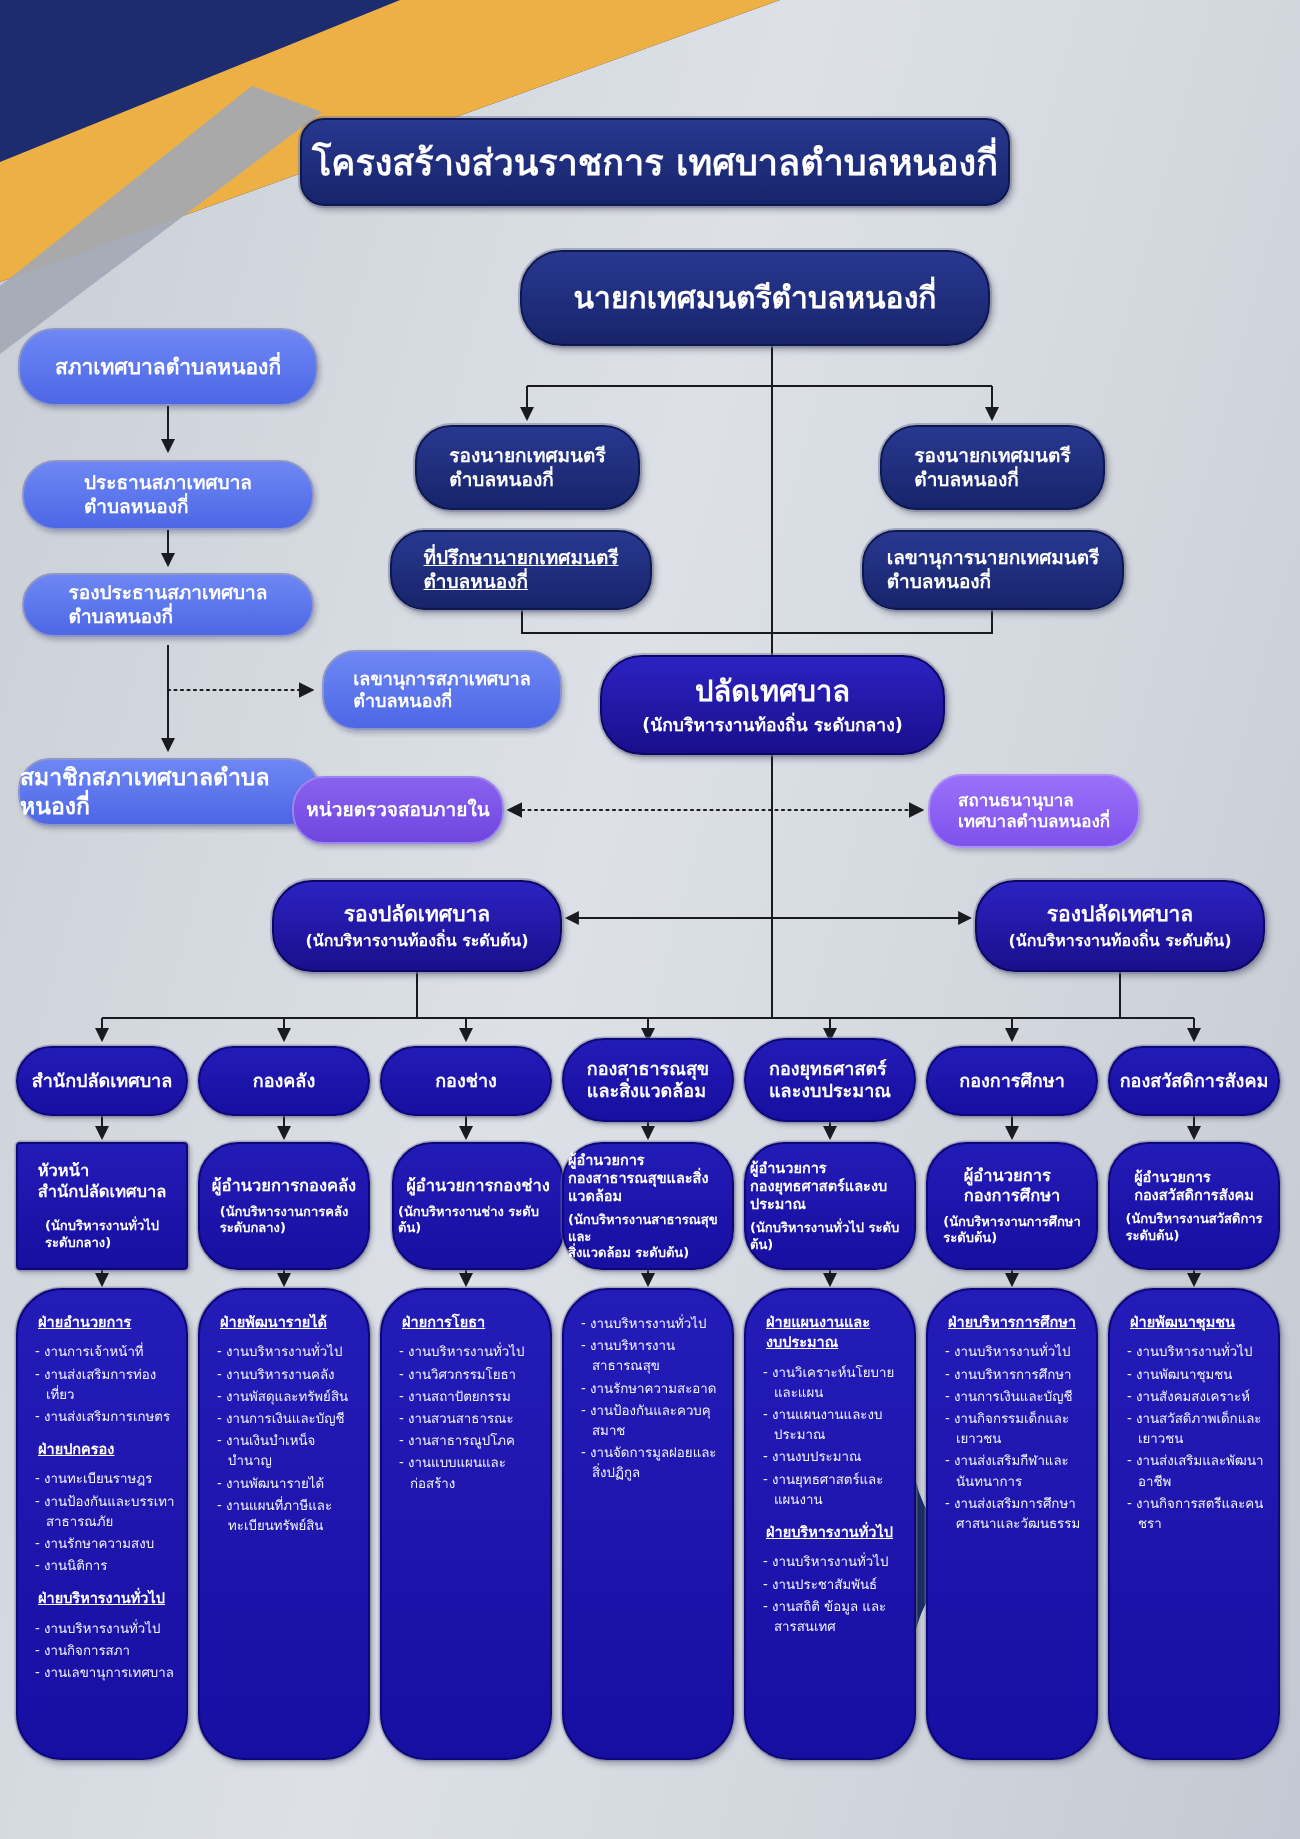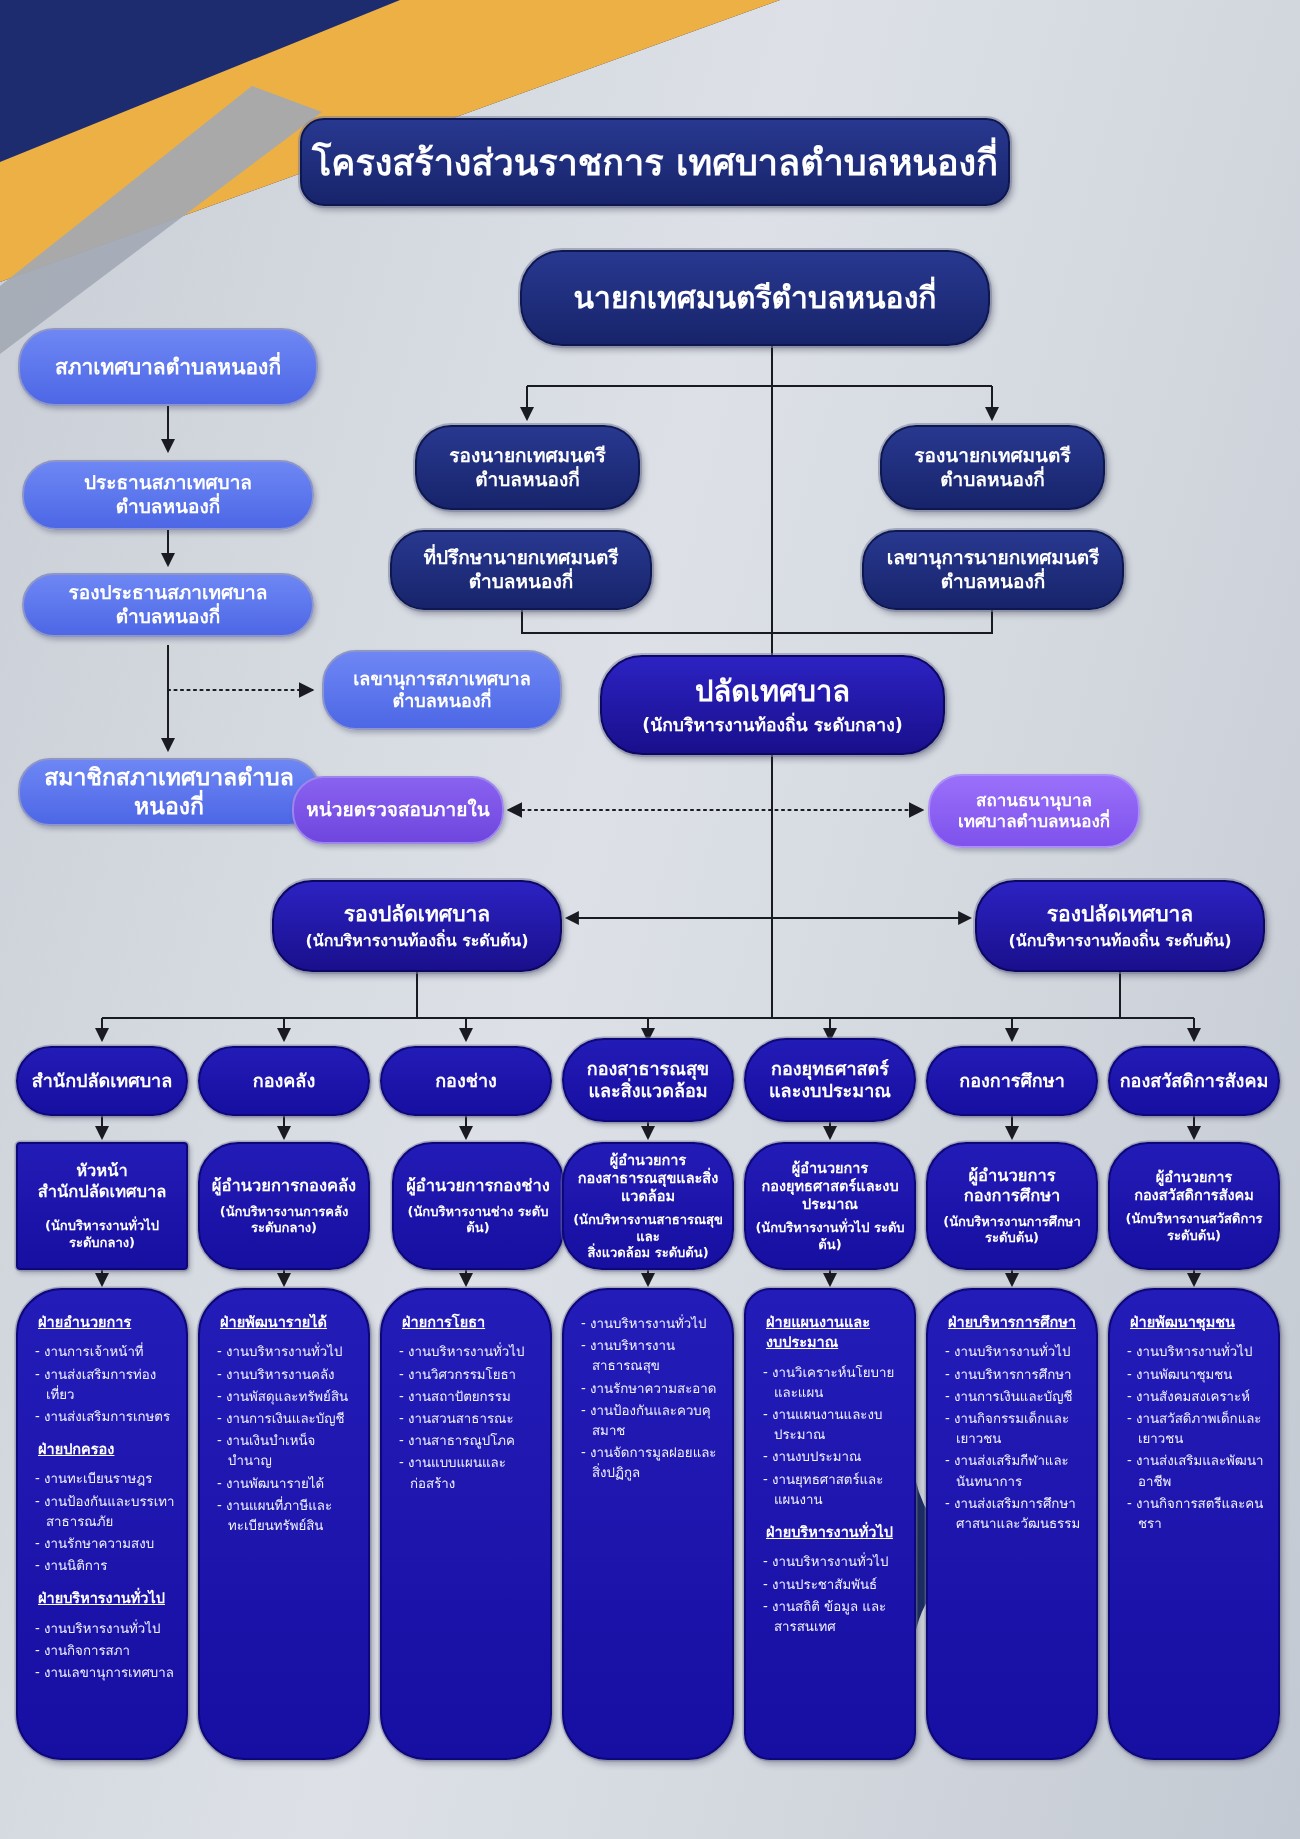--- a/index.html
+++ b/index.html
@@ -6,21 +6,21 @@
   body{
     width:1300px;height:1839px;position:relative;overflow:hidden;
     font-family:"DejaVu Sans","Liberation Sans",sans-serif;
     background:linear-gradient(105deg,#c9ced6 0%,#dde1e7 45%,#d2d7de 72%,#c3c9d2 100%);
   }
   svg.layer{position:absolute;left:0;top:0;width:1300px;height:1839px;}
   #deco{z-index:0;}
   #connectors{z-index:1;}
   .box{
     position:absolute;z-index:2;display:flex;flex-direction:column;
-    align-items:center;justify-content:center;text-align:center;
+    align-items:center;justify-content:center;text-align:left;
     color:#ffffff;white-space:pre-line;box-sizing:border-box;line-height:1.25;
   }
   .navy{
     background:linear-gradient(180deg,#28388f 0%,#17246b 100%);
     border:2px solid #0d1850;
     box-shadow:0 0 0 2px rgba(125,130,158,.55),3px 4px 6px rgba(30,30,55,.35);
   }
   .royal{
     background:linear-gradient(180deg,#2c22c2 0%,#190f8c 100%);
     border:2px solid #0b0762;
@@ -123,21 +123,21 @@
     <path d="M1194,1270 V1285" fill="none" stroke="#1a1a22" stroke-width="2" marker-end="url(#arr)"></path>
   </svg>
 
 <div class="box navy" style="left:300px;top:118px;width:710px;height:88px;border-radius:24px;font-size:36px;font-weight:bold;">โครงสร้างส่วนราชการ เทศบาลตำบลหนองกี่</div>
 
 <div class="box navy" style="left:520px;top:250px;width:470px;height:96px;border-radius:42px;font-size:30px;font-weight:bold;">นายกเทศมนตรีตำบลหนองกี่</div>
 <div class="box navy" style="left:415px;top:425px;width:225px;height:85px;border-radius:36px;font-size:19px;font-weight:bold;">รองนายกเทศมนตรี
 ตำบลหนองกี่</div>
 <div class="box navy" style="left:880px;top:425px;width:225px;height:85px;border-radius:36px;font-size:19px;font-weight:bold;">รองนายกเทศมนตรี
 ตำบลหนองกี่</div>
-<div class="box navy" style="left:390px;top:530px;width:262px;height:80px;border-radius:34px;font-size:19px;font-weight:bold;">ที่ปรึกษานายกเทศมนตรี
+<div class="box navy" style="left:390px;top:530px;width:262px;height:80px;border-radius:34px;font-size:19px;font-weight:bold;text-decoration:underline;">ที่ปรึกษานายกเทศมนตรี
 ตำบลหนองกี่</div>
 <div class="box navy" style="left:862px;top:530px;width:262px;height:80px;border-radius:34px;font-size:19px;font-weight:bold;">เลขานุการนายกเทศมนตรี
 ตำบลหนองกี่</div>
 
 <div class="box royal" style="left:600px;top:655px;width:345px;height:100px;border-radius:42px;gap:5px;">
   <span class="b" style="font-size:29px;">ปลัดเทศบาล</span>
   <span class="b" style="font-size:17.5px;">(นักบริหารงานท้องถิ่น ระดับกลาง)</span>
 </div>
 
 <div class="box lite" style="left:18px;top:328px;width:300px;height:78px;border-radius:36px;font-size:21px;font-weight:bold;">สภาเทศบาลตำบลหนองกี่</div>
@@ -215,21 +215,21 @@
       <div class="itm">- งานบริหารงานทั่วไป</div>
       <div class="itm">- งานบริหารงานสาธารณสุข</div>
       <div class="itm">- งานรักษาความสะอาด</div>
       <div class="itm">- งานป้องกันและควบคุสมาช</div>
       <div class="itm">- งานจัดการมูลฝอยและสิ่งปฏิกูล</div>
     </div>
     <div class="box deep" style="left: 744px; top: 1038px; width: 172px; height: 84px; border-radius: 42px; font-size: 18px; font-weight: bold;">กองยุทธศาสตร์
 และงบประมาณ</div>
     <div class="box deep" style="left: 744px; top: 1142px; width: 172px; height: 128px; border-radius: 40px; gap: 7px; padding: 4px;"><span class="dname" style="font-size: 14.5px;">ผู้อำนวยการ
 กองยุทธศาสตร์และงบประมาณ</span><span class="ddet" style="font-size: 13px;">(นักบริหารงานทั่วไป ระดับต้น)</span></div>
-    <div class="tallbox" style="left: 744px; top: 1288px; width: 172px; height: 472px; border-radius: 26px;">
+    <div class="tallbox" style="left: 744px; top: 1288px; width: 172px; height: 472px;">
       <div class="sec-h">ฝ่ายแผนงานและ
 งบประมาณ</div>
       <div class="itm">- งานวิเคราะห์นโยบายและแผน</div>
       <div class="itm">- งานแผนงานและงบประมาณ</div>
       <div class="itm">- งานงบประมาณ</div>
       <div class="itm">- งานยุทธศาสตร์และแผนงาน</div>
       <div class="sec-h">ฝ่ายบริหารงานทั่วไป</div>
       <div class="itm">- งานบริหารงานทั่วไป</div>
       <div class="itm">- งานประชาสัมพันธ์</div>
       <div class="itm">- งานสถิติ ข้อมูล และสารสนเทศ</div>

